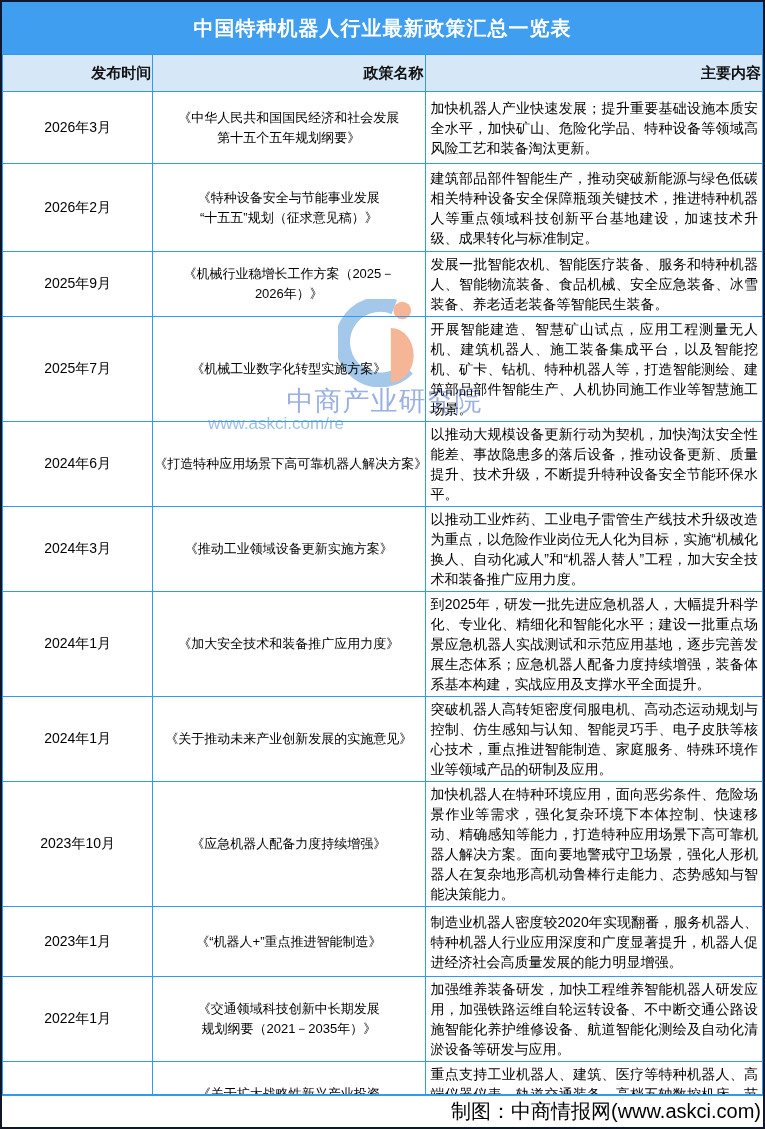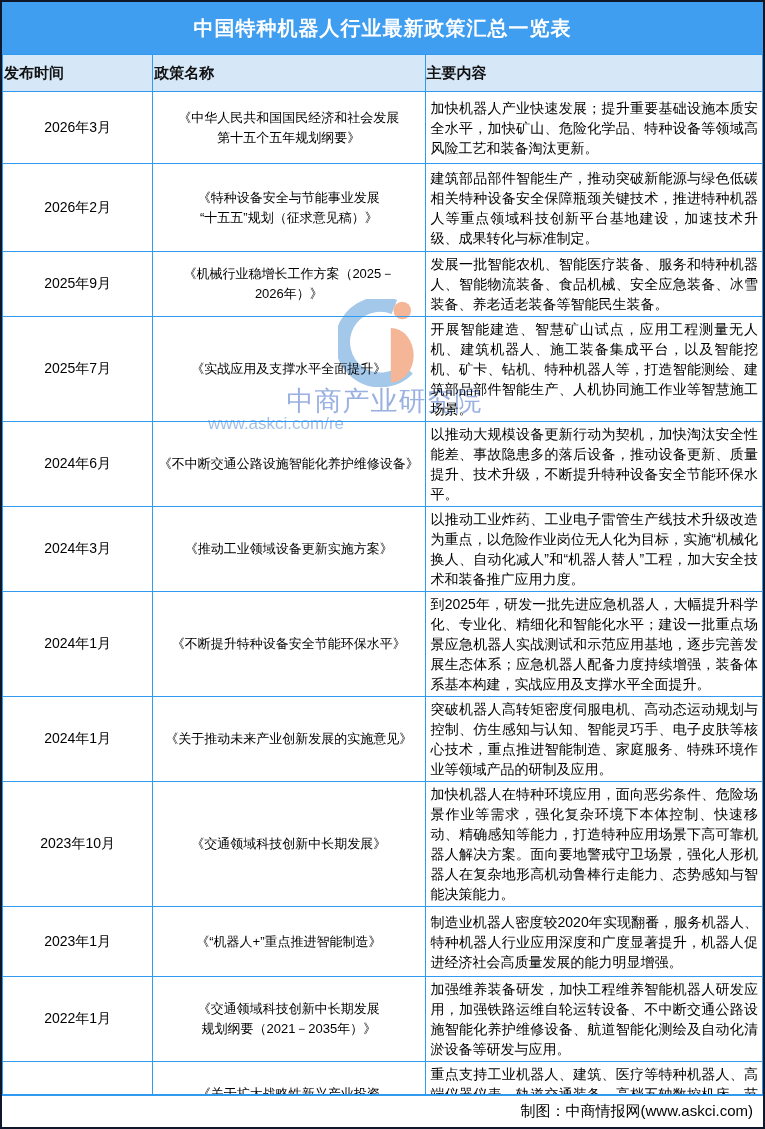--- a/index.html
+++ b/index.html
@@ -29,21 +29,21 @@
     background:transparent;
   }
   col.c-date{width:150px;}
   col.c-name{width:272px;}
   col.c-body{width:337px;}
   th{
     background:#d6e7f8;
     font-size:15px;font-weight:bold;color:#111;
     height:34px;
     border:1.5px solid #2e9af1;
-    text-align:left;
+    text-align:right;
   }
   td{
     border:1.5px solid #2e9af1;
     font-size:14px;color:#000;
     vertical-align:middle;
     background:transparent;
     overflow:hidden;
   }
   td.date{text-align:center;white-space:nowrap;padding:0 2px;}
   td.name{
@@ -57,24 +57,24 @@
   td.body{
     text-align:justify;
     line-height:20px;
     padding:2px 4px 2px 5px;
   }
   .footer{
     position:absolute;left:0;right:0;bottom:0;
     height:31px;
     border-top:2px solid #2e9af1;
     background:#fff;
-    font-size:15px;color:#000;
+    font-size:20px;color:#000;
     text-align:right;
     line-height:30px;
-    padding-right:10px;
+    padding-right:2px;
     z-index:3;
   }
   
   .watermark{
     position:absolute;z-index:1;
     left:0;top:0;width:765px;height:1129px;
     pointer-events:none;
   }
   .wm-logo{position:absolute;left:336px;top:297px;width:88px;height:88px;}
   .wm-brand{
@@ -135,46 +135,46 @@
 “十五五”规划（征求意见稿）》</td>
     <td class="body">建筑部品部件智能生产，推动突破新能源与绿色低碳相关特种设备安全保障瓶颈关键技术，推进特种机器人等重点领域科技创新平台基地建设，加速技术升级、成果转化与标准制定。</td>
   </tr>
         <tr style="height: 62px;">
     <td class="date">2025年9月</td>
     <td class="name">《机械行业稳增长工作方案（2025－2026年）》</td>
     <td class="body">发展一批智能农机、智能医疗装备、服务和特种机器人、智能物流装备、食品机械、安全应急装备、冰雪装备、养老适老装备等智能民生装备。</td>
   </tr>
         <tr style="height: 95px;">
     <td class="date">2025年7月</td>
-    <td class="name">《实战应用及支撑水平全面提升》</td>
+    <td class="name">《机械工业数字化转型实施方案》</td>
     <td class="body">开展智能建造、智慧矿山试点，应用工程测量无人机、建筑机器人、施工装备集成平台，以及智能挖机、矿卡、钻机、特种机器人等，打造智能测绘、建筑部品部件智能生产、人机协同施工作业等智慧施工场景。</td>
   </tr>
         <tr style="height: 65px;">
     <td class="date">2024年6月</td>
-    <td class="name">《不中断交通公路设施智能化养护维修设备》</td>
+    <td class="name">《打造特种应用场景下高可靠机器人解决方案》</td>
     <td class="body">以推动大规模设备更新行动为契机，加快淘汰安全性能差、事故隐患多的落后设备，推动设备更新、质量提升、技术升级，不断提升特种设备安全节能环保水平。</td>
   </tr>
         <tr style="height: 82px;">
     <td class="date">2024年3月</td>
     <td class="name">《推动工业领域设备更新实施方案》</td>
     <td class="body">以推动工业炸药、工业电子雷管生产线技术升级改造为重点，以危险作业岗位无人化为目标，实施“机械化换人、自动化减人”和“机器人替人”工程，加大安全技术和装备推广应用力度。</td>
   </tr>
         <tr style="height: 100px;">
     <td class="date">2024年1月</td>
-    <td class="name">《不断提升特种设备安全节能环保水平》</td>
+    <td class="name">《加大安全技术和装备推广应用力度》</td>
     <td class="body">到2025年，研发一批先进应急机器人，大幅提升科学化、专业化、精细化和智能化水平；建设一批重点场景应急机器人实战测试和示范应用基地，逐步完善发展生态体系；应急机器人配备力度持续增强，装备体系基本构建，实战应用及支撑水平全面提升。</td>
   </tr>
         <tr style="height: 85px;">
     <td class="date">2024年1月</td>
     <td class="name">《关于推动未来产业创新发展的实施意见》</td>
     <td class="body">突破机器人高转矩密度伺服电机、高动态运动规划与控制、仿生感知与认知、智能灵巧手、电子皮肤等核心技术，重点推进智能制造、家庭服务、特殊环境作业等领域产品的研制及应用。</td>
   </tr>
         <tr style="height: 108px;">
     <td class="date">2023年10月</td>
-    <td class="name">《交通领域科技创新中长期发展》</td>
+    <td class="name">《应急机器人配备力度持续增强》</td>
     <td class="body">加快机器人在特种环境应用，面向恶劣条件、危险场景作业等需求，强化复杂环境下本体控制、快速移动、精确感知等能力，打造特种应用场景下高可靠机器人解决方案。面向要地警戒守卫场景，强化人形机器人在复杂地形高机动鲁棒行走能力、态势感知与智能决策能力。</td>
   </tr>
         <tr style="height: 70px;">
     <td class="date">2023年1月</td>
     <td class="name">《“机器人+”重点推进智能制造》</td>
     <td class="body">制造业机器人密度较2020年实现翻番，服务机器人、特种机器人行业应用深度和广度显著提升，机器人促进经济社会高质量发展的能力明显增强。</td>
   </tr>
         <tr style="height: 83px;">
     <td class="date">2022年1月</td>
     <td class="name">《交通领域科技创新中长期发展

